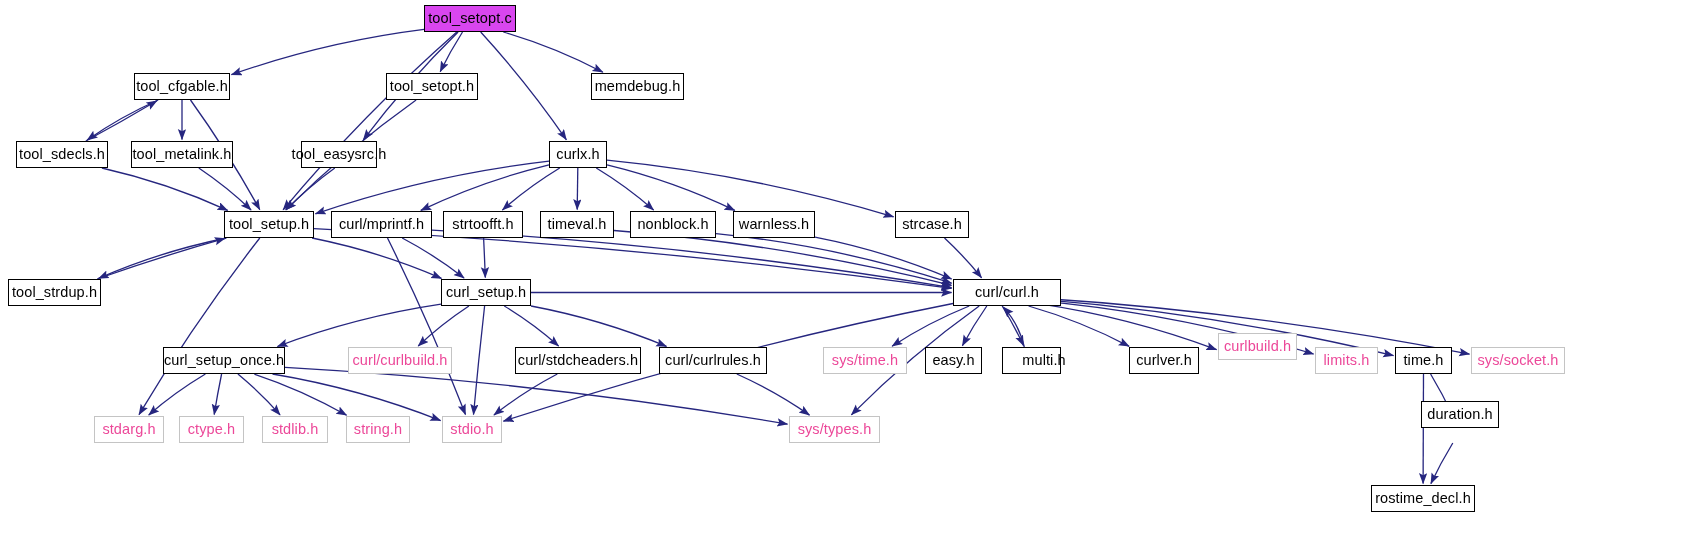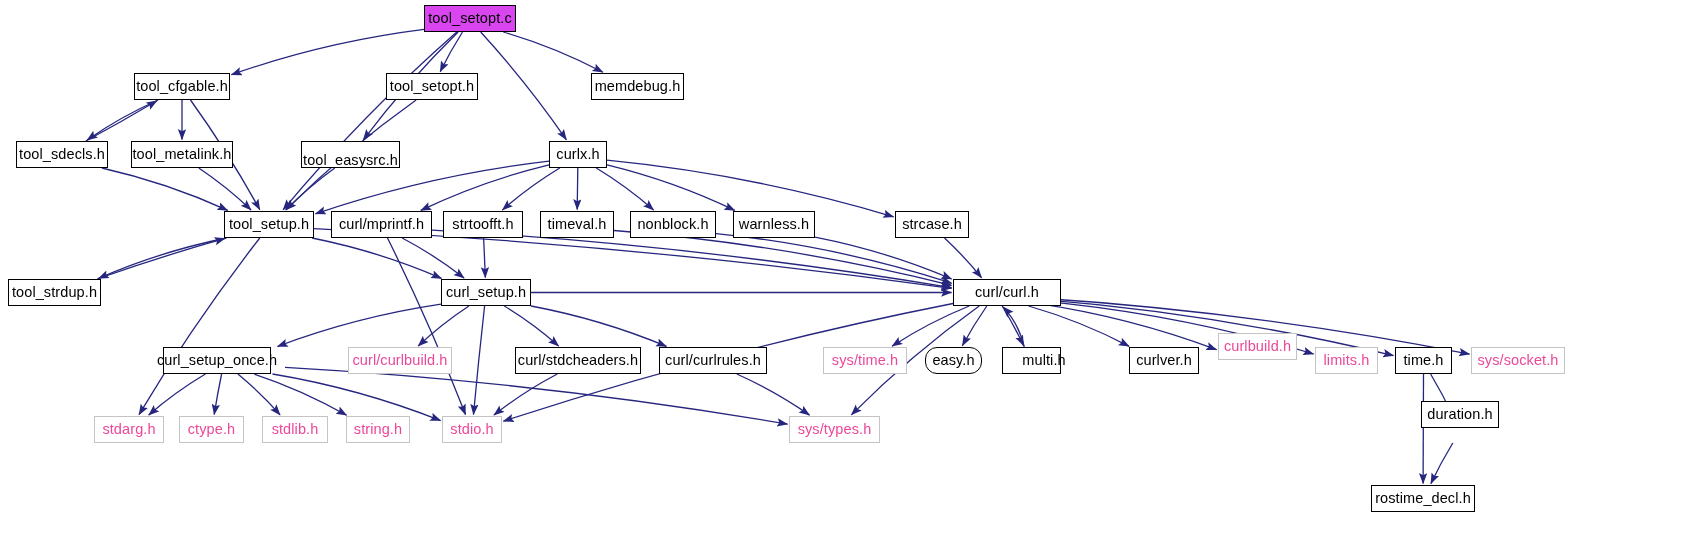--- a/index.html
+++ b/index.html
@@ -144,21 +144,21 @@
       </div>
       <div class="node normal" style="left: 591px; top: 73px; width: 93px;">
         <span class="node-label">memdebug.h</span>
       </div>
       <div class="node normal" style="left: 16px; top: 141px; width: 92px;">
         <span class="node-label">tool_sdecls.h</span>
       </div>
       <div class="node normal" style="left: 131px; top: 141px; width: 102px;">
         <span class="node-label">tool_metalink.h</span>
       </div>
-      <div class="node normal" style="left: 301px; top: 141px; width: 99px; align-items: flex-end;">
+      <div class="node normal" style="left: 301px; top: 141px; width: 76px;">
         <span class="node-label">tool_easysrc.h</span>
       </div>
       <div class="node normal" style="left: 549px; top: 141px; width: 58px;">
         <span class="node-label">curlx.h</span>
       </div>
       <div class="node normal" style="left: 224px; top: 211px; width: 90px;">
         <span class="node-label">tool_setup.h</span>
       </div>
       <div class="node normal" style="left: 331px; top: 211px; width: 101px;">
         <span class="node-label">curl/mprintf.h</span>
@@ -180,36 +180,36 @@
       </div>
       <div class="node normal" style="left: 8px; top: 279px; width: 93px;">
         <span class="node-label">tool_strdup.h</span>
       </div>
       <div class="node normal" style="left: 441px; top: 279px; width: 90px;">
         <span class="node-label">curl_setup.h</span>
       </div>
       <div class="node normal" style="left: 953px; top: 279px; width: 108px;">
         <span class="node-label">curl/curl.h</span>
       </div>
-      <div class="node normal" style="left: 163px; top: 347px; width: 108px;">
+      <div class="node normal" style="left: 163px; top: 347px; width: 122px;">
         <span class="node-label">curl_setup_once.h</span>
       </div>
       <div class="node external" style="left: 348px; top: 347px; width: 104px;">
         <span class="node-label">curl/curlbuild.h</span>
       </div>
       <div class="node normal" style="left: 515px; top: 347px; width: 126px;">
         <span class="node-label">curl/stdcheaders.h</span>
       </div>
       <div class="node normal" style="left: 659px; top: 347px; width: 108px;">
         <span class="node-label">curl/curlrules.h</span>
       </div>
       <div class="node external" style="left: 823px; top: 347px; width: 84px;">
         <span class="node-label">sys/time.h</span>
       </div>
-      <div class="node normal" style="left: 925px; top: 347px; width: 57px; border-radius: 12px;">
+      <div class="node normal" style="left: 925px; top: 347px; width: 57px;">
         <span class="node-label">easy.h</span>
       </div>
       <div class="node normal" style="left: 1002px; top: 347px; width: 59px; padding-left: 25px;">
         <span class="node-label">multi.h</span>
       </div>
       <div class="node normal" style="left: 1129px; top: 347px; width: 70px;">
         <span class="node-label">curlver.h</span>
       </div>
       <div class="node external" style="left: 1218px; top: 333px; width: 79px;">
         <span class="node-label">curlbuild.h</span>

